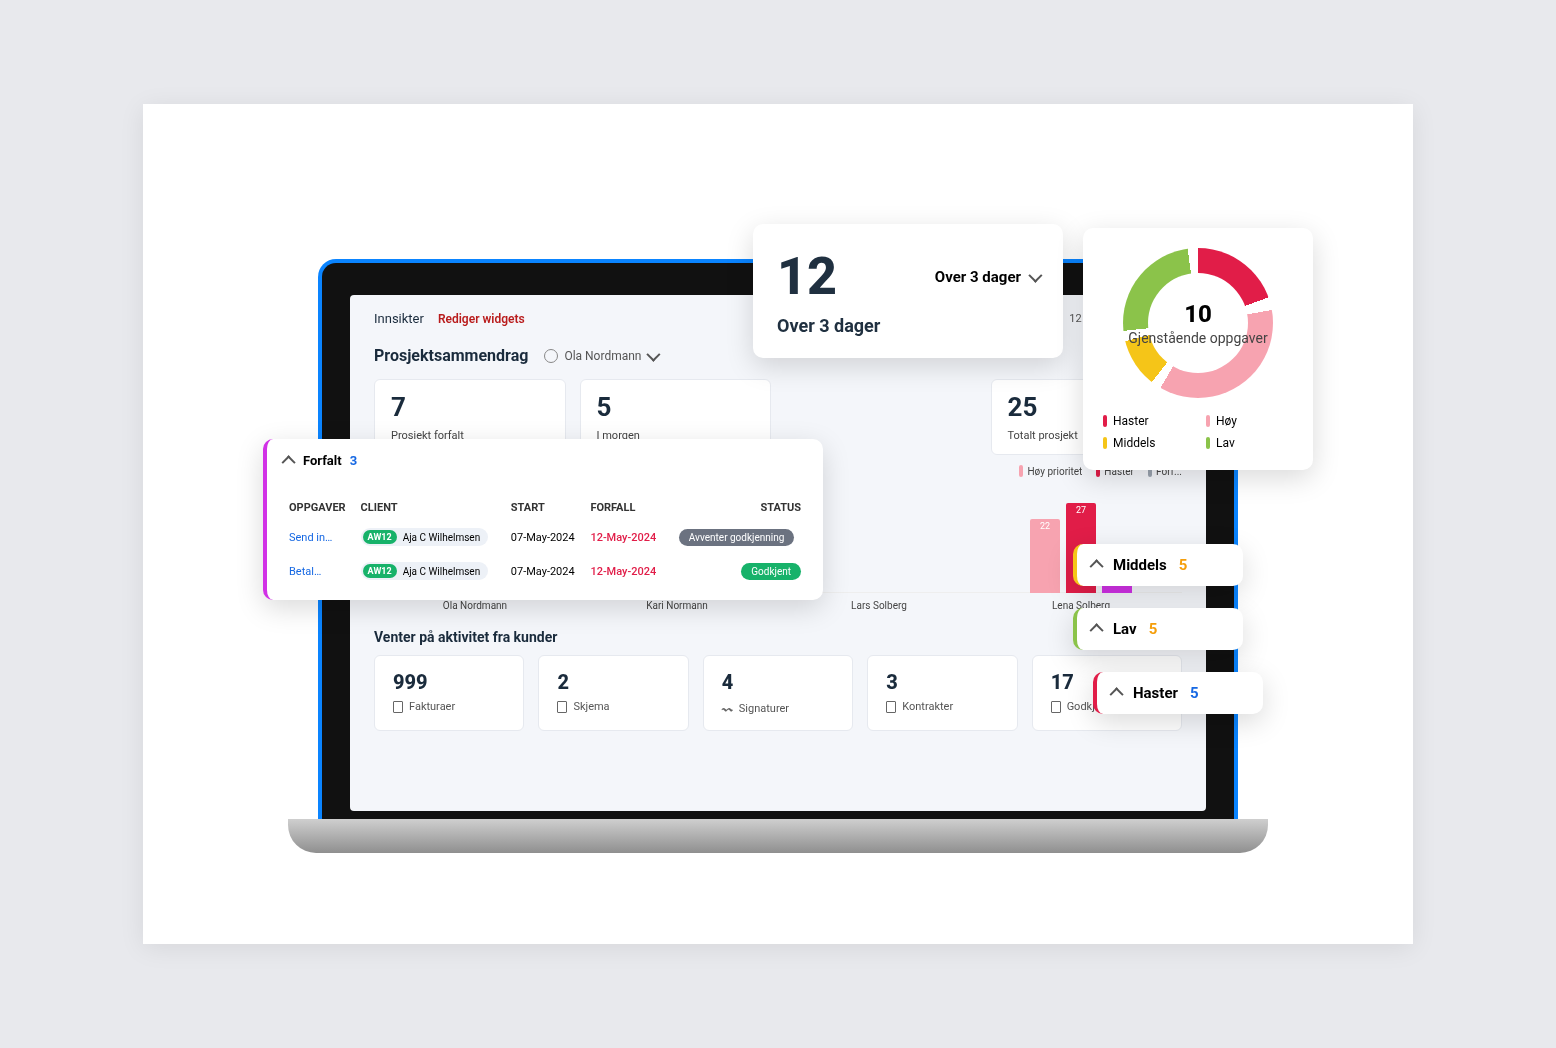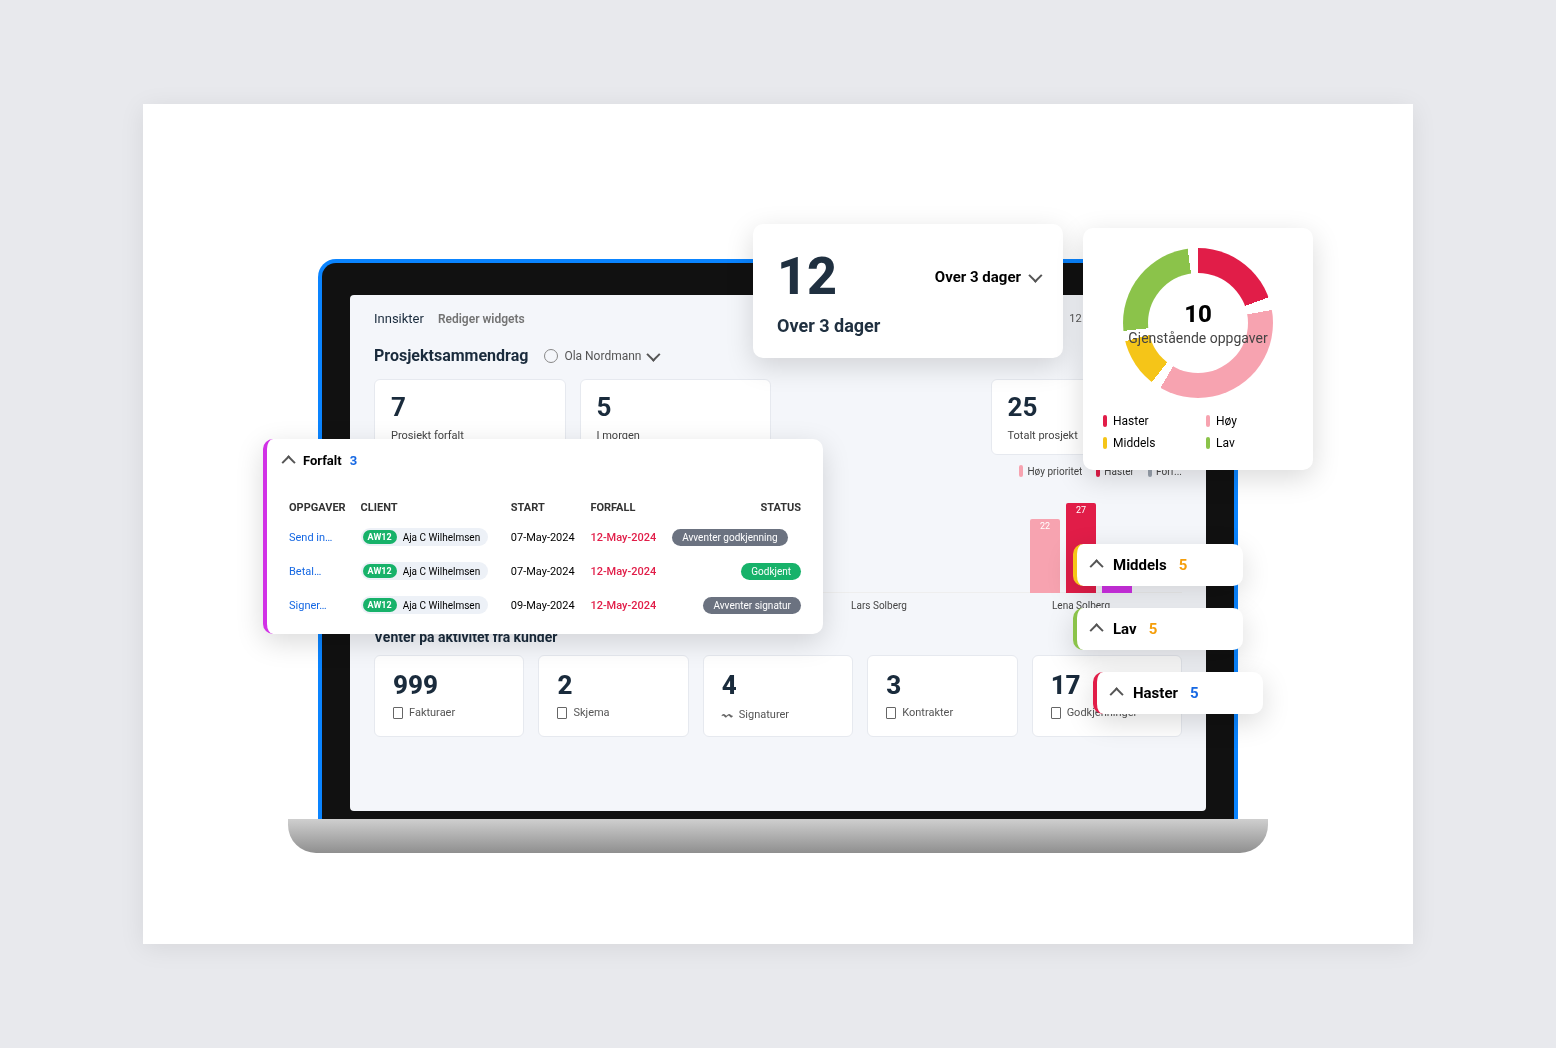--- a/index.html
+++ b/index.html
@@ -7,21 +7,21 @@
   .canvas { position: absolute; left: 50%; top: 50%; transform: translate(-50%, -50%); width: 1270px; height: 840px; background: #fff; box-shadow: 0 4px 24px rgba(0,0,0,0.08); }
 
   
   .laptop { position: absolute; left: 50%; transform: translateX(-50%); top: 155px; width: 920px; }
   .bezel  { background: #111; border: 4px solid #0a84ff; border-bottom: none; border-radius: 18px 18px 0 0; padding: 32px 28px 8px; height: 560px; overflow: hidden; }
   .screen { background: #f4f6fa; height: 100%; border-radius: 4px; padding: 16px 24px 8px; position: relative; color: #1a2b3c; font-size: 12px; }
   .base   { height: 34px; background: linear-gradient(#cfcfcf, #8f8f8f); border-radius: 0 0 28px 28px; margin: 0 -30px; }
 
   .hdr { display: flex; align-items: center; gap: 14px; }
   .hdr .title { font-weight: 400; font-size: 13px; }
-  .hdr .link  { color: #737373; font-weight: 600; font-size: 12px; cursor: pointer; }
+  .hdr .link  { color: #b91c1c; font-weight: 600; font-size: 12px; cursor: pointer; }
   .hdr .trial { margin-left: auto; font-size: 11px; color: #555; }
 
   .subhdr { display: flex; align-items: center; gap: 16px; margin-top: 20px; }
   .subhdr h2 { font-size: 16px; font-weight: 700; }
   .subhdr .user { display: inline-flex; align-items: center; gap: 6px; font-size: 12px; color: #555; cursor: pointer; }
 
   .kpi-wrap { display: flex; gap: 14px; margin-top: 14px; }
   .kpi { flex: 1; background: #fff; border: 1px solid #e6e9ef; border-radius: 6px; padding: 12px 16px; }
   .kpi b { display: block; font-size: 26px; font-weight: 700; margin-bottom: 6px; }
   .kpi span { font-size: 11px; color: #444; }
@@ -38,21 +38,21 @@
   .chart-group { position: absolute; width: 25%; bottom: 18px; display: flex; gap: 6px; justify-content: center; align-items: flex-end; }
   .bar { width: 30px; border-radius: 2px 2px 0 0; color: #fff; font-size: 9px; text-align: center; display: flex; align-items: flex-start; justify-content: center; padding-top: 2px; }
   .c-pink  { background: #f7a3b0; }
   .c-red   { background: #e11d48; }
   .c-grey  { background: #9aa3af; }
   .c-mag   { background: #d131e6; }
 
   .section-title { font-weight: 700; font-size: 14px; margin-top: 18px; }
   .wait-wrap { display: flex; gap: 14px; margin-top: 10px; }
   .wait { flex: 1; background: #fff; border: 1px solid #e6e9ef; border-radius: 6px; padding: 14px 18px; }
-  .wait b { display: block; font-size: 26px; font-weight: 800; }
+  .wait b { display: block; font-size: 20px; font-weight: 800; }
   .wait .lbl { display: flex; align-items: center; gap: 6px; font-size: 11px; color: #555; margin-top: 6px; }
 
   
   .card { position: absolute; background: #fff; border-radius: 10px; box-shadow: 0 8px 28px rgba(0,0,0,0.15); }
   .card-big { left: 610px; top: 120px; width: 310px; padding: 22px 24px; }
   .card-big .row1 { display: flex; align-items: center; }
   .card-big .num { font-size: 52px; font-weight: 800; color: #203040; }
   .card-big .dd  { margin-left: auto; display: flex; align-items: center; gap: 8px; font-weight: 700; font-size: 15px; cursor: pointer; }
   .card-big .sub { font-size: 18px; font-weight: 700; color: #203040; margin-top: 8px; }
 
@@ -267,36 +267,29 @@
         <th>FORFALL</th>
         <th style="text-align:right">STATUS</th>
       </tr>
         </thead>
       <tbody id="forfalt-body">
           <tr>
             <td><span class="task-link">Send in…</span></td>
             <td><span class="client-pill"><span class="code">AW12</span>Aja C Wilhelmsen</span></td>
             <td>07-May-2024</td>
             <td class="due-red">12-May-2024</td>
-            <td style="text-align:left"><span class="status-pill ">Avventer godkjenning</span></td>
+            <td style="text-align:center"><span class="status-pill ">Avventer godkjenning</span></td>
           </tr>
           <tr>
             <td><span class="task-link">Betal…</span></td>
             <td><span class="client-pill"><span class="code">AW12</span>Aja C Wilhelmsen</span></td>
             <td>07-May-2024</td>
             <td class="due-red">12-May-2024</td>
             <td style="text-align:right"><span class="status-pill status-green">Godkjent</span></td>
           </tr>
-          <tr>
-            <td><span class="task-link">Signer…</span></td>
-            <td><span class="client-pill"><span class="code">AW12</span>Aja C Wilhelmsen</span></td>
-            <td>09-May-2024</td>
-            <td class="due-red">12-May-2024</td>
-            <td style="text-align:right"><span class="status-pill ">Avventer  signatur</span></td>
-          </tr>
         </tbody>
     </table>
   </div>
 
   <div class="card pri pri1">
     <span class="chev chev-up"></span>
     <span>Middels</span>
     <span class="count count-orange">5</span>
   </div>
   <div class="card pri pri2">

